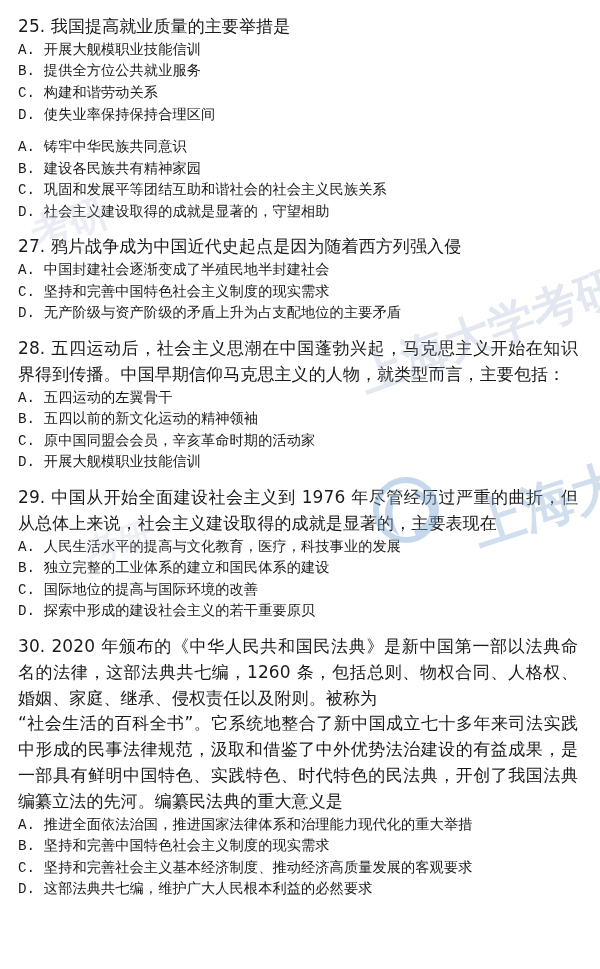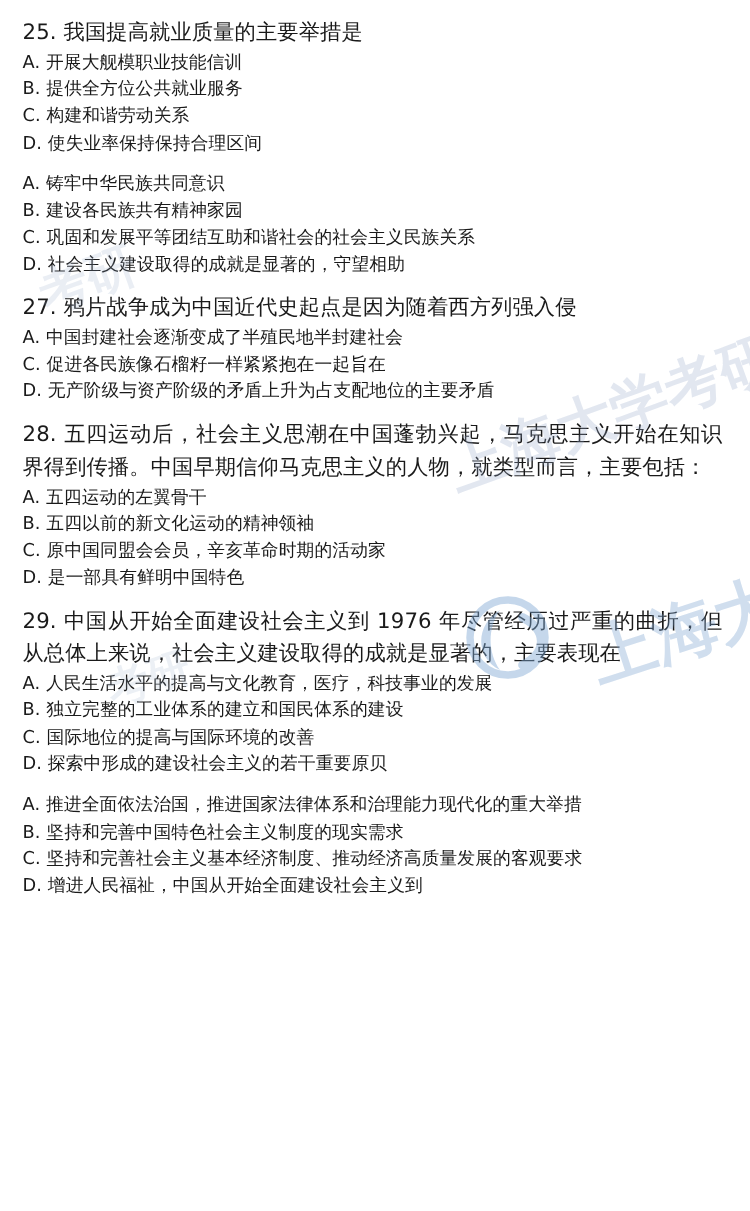--- a/index.html
+++ b/index.html
@@ -29,20 +29,21 @@
     font-size: 17px;
     line-height: 1.52;
     letter-spacing: 0.1px;
     text-align: justify;
   }
   .q-opt {
     font-size: 14.2px;
     line-height: 1.52;
     letter-spacing: 0.1px;
     text-align: justify;
+    font-family: Liberation Mono, monospace;
   }
   .q-stem, .q-opt {
     white-space: pre-wrap;
   }
   
   .wm {
     position: absolute;
     color: rgba(120, 160, 205, 0.30);
     font-family: "DejaVu Serif", "Liberation Serif", serif;
     font-weight: bold;
@@ -116,40 +117,42 @@
   <div class="q">
     <div class="q-opt">A. 铸牢中华民族共同意识</div>
     <div class="q-opt">B. 建设各民族共有精神家园</div>
     <div class="q-opt">C. 巩固和发展平等团结互助和谐社会的社会主义民族关系</div>
     <div class="q-opt">D. 社会主义建设取得的成就是显著的，守望相助</div>
   </div>
 
   <div class="q">
     <div class="q-stem">27. 鸦片战争成为中国近代史起点是因为随着西方列强入侵</div>
     <div class="q-opt">A. 中国封建社会逐渐变成了半殖民地半封建社会</div>
-    <div class="q-opt">C. 促进各民族像石榴籽一样紧紧抱在一起旨在</div>
+    <div class="q-opt">C. 坚持和完善中国特色社会主义制度的现实需求</div>
     <div class="q-opt">D. 无产阶级与资产阶级的矛盾上升为占支配地位的主要矛盾</div>
   </div>
 
   <div class="q">
     <div class="q-stem">28. 五四运动后，社会主义思潮在中国蓬勃兴起，马克思主义开始在知识界得到传播。中国早期信仰马克思主义的人物，就类型而言，主要包括：</div>
     <div class="q-opt">A. 五四运动的左翼骨干</div>
     <div class="q-opt">B. 五四以前的新文化运动的精神领袖</div>
     <div class="q-opt">C. 原中国同盟会会员，辛亥革命时期的活动家</div>
-    <div class="q-opt">D. 是一部具有鲜明中国特色</div>
+    <div class="q-opt">D. 开展大舰模职业技能信训</div>
   </div>
 
   <div class="q">
     <div class="q-stem">29. 中国从开始全面建设社会主义到 1976 年尽管经历过严重的曲折，但从总体上来说，社会主义建设取得的成就是显著的，主要表现在</div>
     <div class="q-opt">A. 人民生活水平的提高与文化教育，医疗，科技事业的发展</div>
     <div class="q-opt">B. 独立完整的工业体系的建立和国民体系的建设</div>
     <div class="q-opt">C. 国际地位的提高与国际环境的改善</div>
     <div class="q-opt">D. 探索中形成的建设社会主义的若干重要原贝</div>
   </div>
 
   <div class="q">
+    <div class="q-stem">30. 2020 年颁布的《中华人民共和国民法典》是新中国第一部以法典命名的法律，这部法典共七编，1260 条，包括总则、物权合同、人格权、婚姻、家庭、继承、侵权责任以及附则。被称为
+“社会生活的百科全书”。它系统地整合了新中国成立七十多年来司法实践中形成的民事法律规范，汲取和借鉴了中外优势法治建设的有益成果，是一部具有鲜明中国特色、实践特色、时代特色的民法典，开创了我国法典编纂立法的先河。编纂民法典的重大意义是</div>
     <div class="q-opt">A. 推进全面依法治国，推进国家法律体系和治理能力现代化的重大举措</div>
     <div class="q-opt">B. 坚持和完善中国特色社会主义制度的现实需求</div>
     <div class="q-opt">C. 坚持和完善社会主义基本经济制度、推动经济高质量发展的客观要求</div>
-    <div class="q-opt">D. 增进人民福祉，中国从开始全面建设社会主义到</div>
+    <div class="q-opt">D. 这部法典共七编，维护广大人民根本利益的必然要求</div>
   </div>
 
 </div>
 
 </body></html>

